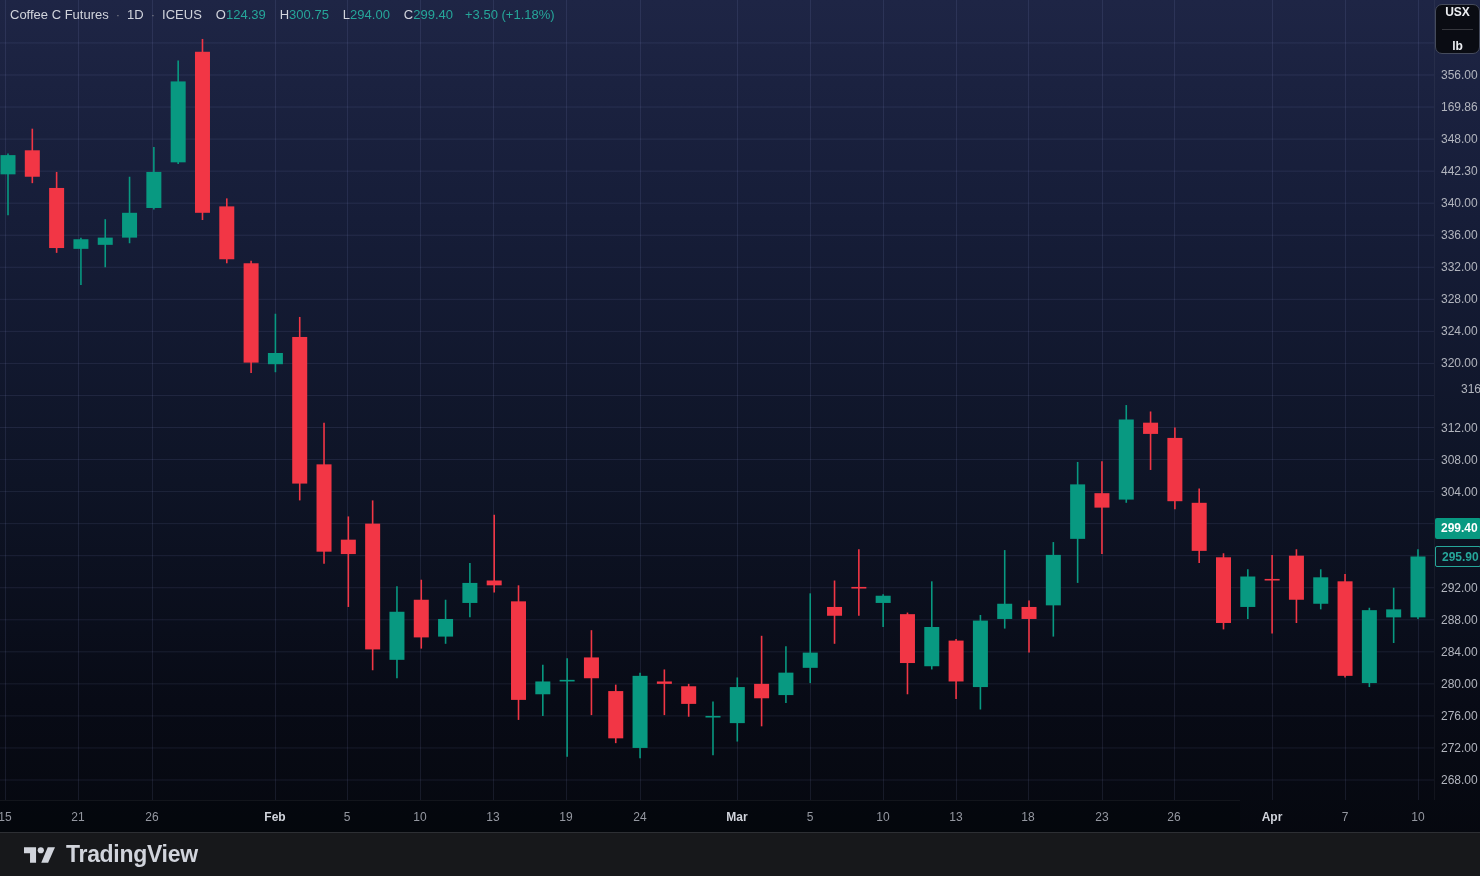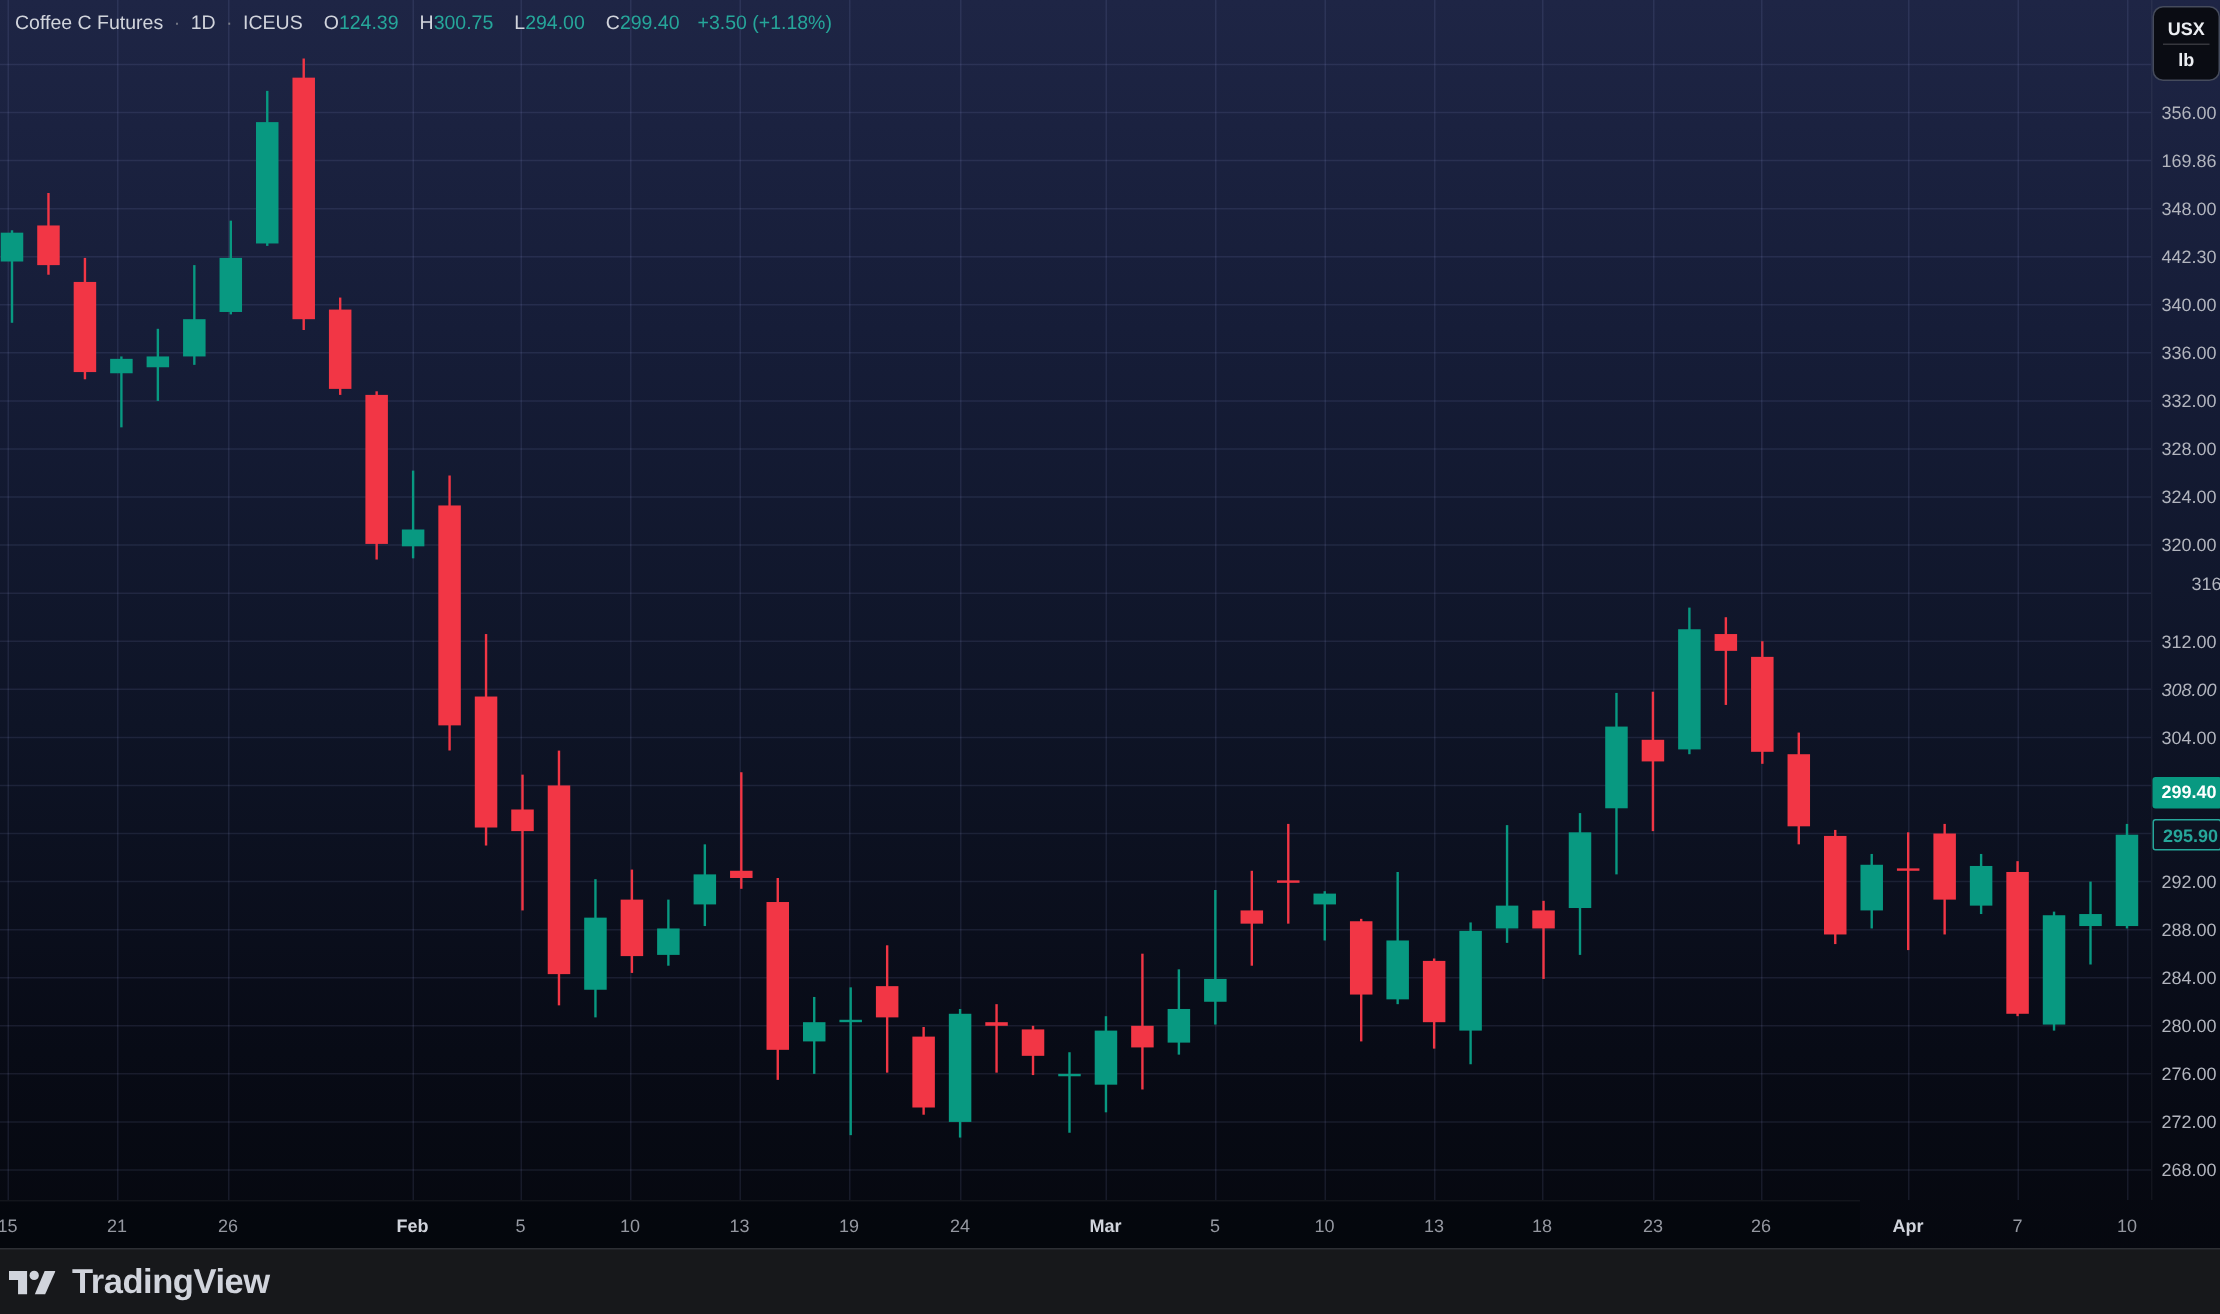--- a/index.html
+++ b/index.html
@@ -16,38 +16,38 @@
   .header .ohlc-item { margin-left:14px; }
   .header .ohlc-item .lt { color:#d1d4dc; }
   .header .ohlc-item .val { color:#26a69a; }
   .header .chg { color:#26a69a; margin-left:12px; }
 
   .price-axis { position:absolute; left:1434px; top:0; width:46px; height:800px;
                 border-left:1px solid rgba(255,255,255,0.05); cursor:ns-resize; z-index:4; }
   .ptick { position:absolute; left:6px; transform:translateY(-50%); font-size:12px; color:#b2b5be; }
   .unit-badge { position:absolute; left:0px; top:4px; width:45px; height:50px;
                 background:#0a0c13; border:1px solid #454b5c; border-radius:7px;
-                display:flex; flex-direction:column; align-items:center; justify-content:center;
+                display:flex; flex-direction:column; align-items:center; justify-content:space-between;
                 gap:3px; color:#eceef2; font-size:12px; font-weight:bold; z-index:6; }
   .unit-badge .udiv { width:70%; height:1px; background:rgba(255,255,255,0.18); }
   .pbadge { position:absolute; left:0; width:46px; height:21px; line-height:20px;
             font-size:12px; font-weight:bold; padding-left:6px; border-radius:2px; z-index:6; }
   .pbadge.filled { background:#089981; color:#ffffff; }
   .pbadge.outlined { background:#0d1322; border:1px solid #26a69a; color:#26a69a; }
 
   .time-axis { position:absolute; left:0; top:800px; width:1240px; height:32px;
                border-top:1px solid rgba(255,255,255,0.06); cursor:ew-resize;
                background:rgba(4,6,10,0.35); }
   .ttick { position:absolute; top:50%; transform:translate(-50%,-50%);
            font-size:12px; color:#9598a1; }
   .ttick.bold { font-weight:bold; color:#d1d4dc; }
 
   .bottom-bar { position:absolute; left:0; top:832px; width:1480px; height:44px;
                 background:#17181b; border-top:1px solid #2d2f34;
-                display:flex; align-items:center; padding-left:6px; }
+                display:flex; align-items:center; padding-left:24px; }
   .brand { display:flex; align-items:center; gap:11px; text-decoration:none; cursor:pointer; }
   .brand svg { fill:#d1d4dc; }
   .brand .brand-text { color:#d1d4dc; font-size:23px; font-weight:bold; letter-spacing:-0.3px; }
 </style>
 </head>
 <body>
 
 <div class="app">
 
   <div class="plot">
@@ -236,21 +236,21 @@
         <div class="ptick" style="top: 139.091px;">348.00</div>
         <div class="ptick" style="top: 171.136px;">442.30</div>
         <div class="ptick" style="top: 203.182px;">340.00</div>
         <div class="ptick" style="top: 235.227px;">336.00</div>
         <div class="ptick" style="top: 267.273px;">332.00</div>
         <div class="ptick" style="top: 299.318px;">328.00</div>
         <div class="ptick" style="top: 331.364px;">324.00</div>
         <div class="ptick" style="top: 363.409px;">320.00</div>
         <div class="ptick" style="top: 389px; margin-left: 20px;">316.00</div>
         <div class="ptick" style="top: 427.5px;">312.00</div>
-        <div class="ptick" style="top: 459.545px; font-style: italic;">308.00</div>
+        <div class="ptick" style="top: 459.545px;">308.00</div>
         <div class="ptick" style="top: 491.591px;">304.00</div>
         <div class="ptick" style="top: 523.636px;">300.00</div>
         <div class="ptick" style="top: 555.682px;">296.00</div>
         <div class="ptick" style="top: 587.727px;">292.00</div>
         <div class="ptick" style="top: 619.773px;">288.00</div>
         <div class="ptick" style="top: 651.818px;">284.00</div>
         <div class="ptick" style="top: 683.864px;">280.00</div>
         <div class="ptick" style="top: 715.909px;">276.00</div>
         <div class="ptick" style="top: 747.955px;">272.00</div>
         <div class="ptick" style="top: 780px;">268.00</div>

